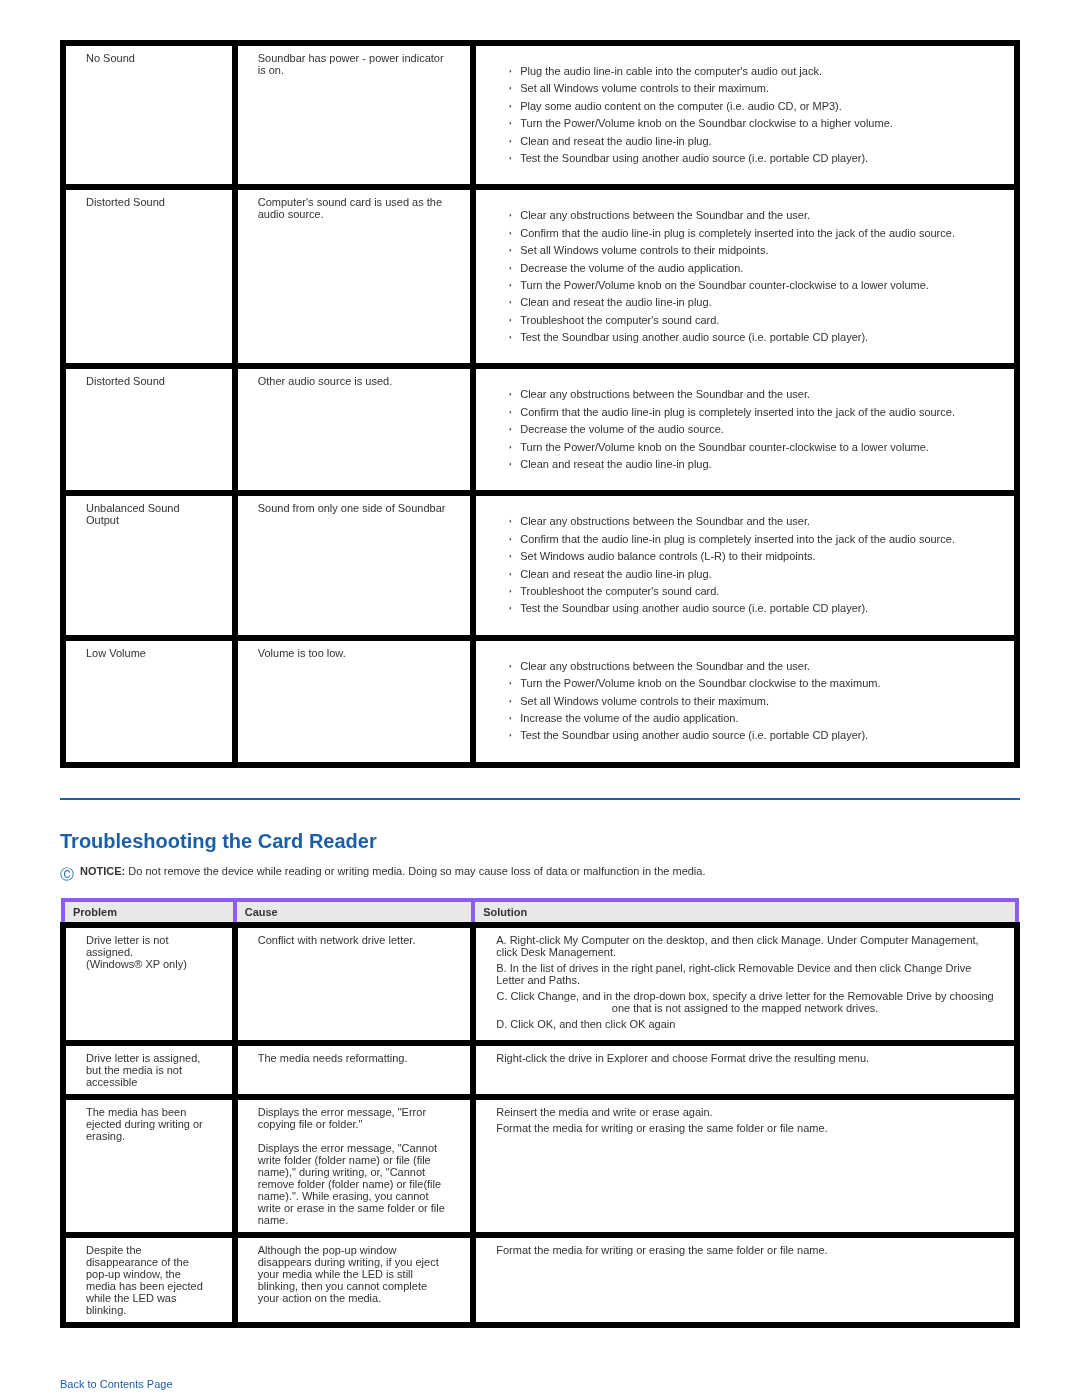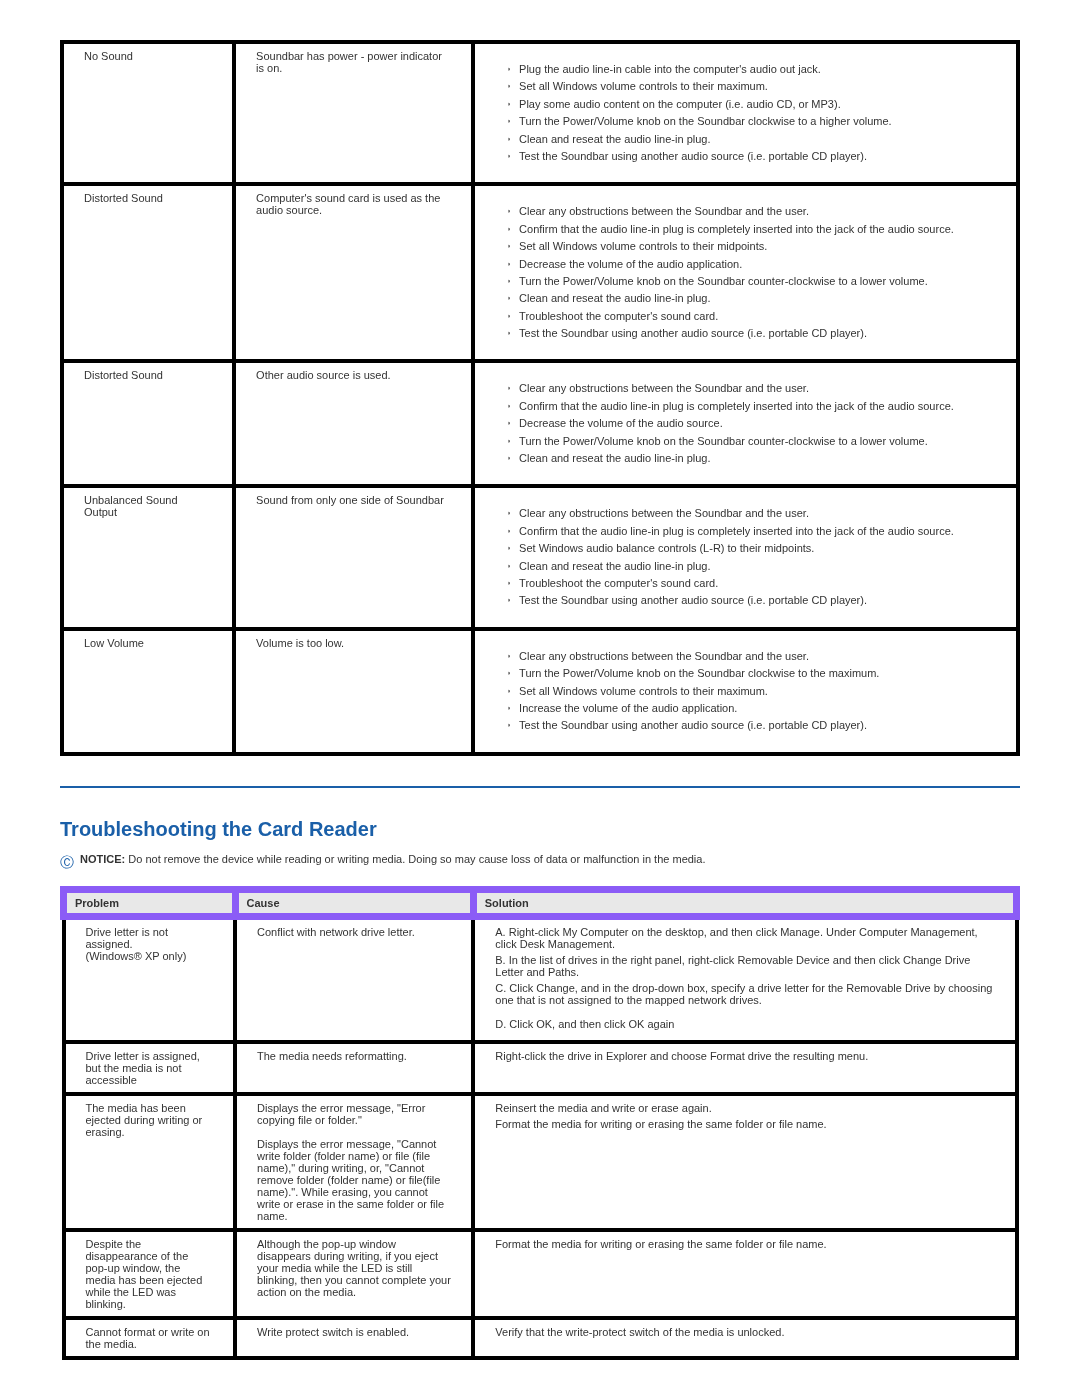--- a/index.html
+++ b/index.html
@@ -35,27 +35,27 @@
       font-weight: bold;
     }
     table {
       width: 100%;
       border-collapse: collapse;
       margin-bottom: 30px;
       font-size: 11px;
     }
     table thead tr th {
       background: #e8e8e8;
-      border: 7px solid #8b5cf6;
+      border: 4px solid #8b5cf6;
       padding: 4px 8px;
       text-align: left;
       font-weight: bold;
     }
     table tbody tr td {
-      border: 4px solid #000000;
+      border: 6px solid #000000;
       padding: 6px 20px;
       vertical-align: top;
     }
     table tbody tr td ul {
       list-style: none;
       padding: 0;
       margin: 12px;
     }
     table tbody tr td ul li {
       padding-left: 12px;
@@ -190,21 +190,21 @@
     </tr>
   </thead>
   <tbody id="card-tbody">
       <tr>
         <td class="col-problem" style="white-space: pre-line;">Drive letter is not assigned.
 (Windows® XP only)</td>
         <td class="col-cause" style="white-space: pre-line;">Conflict with network drive letter.</td>
         <td class="col-solution">
           <p style="margin-bottom: 4px;">A. Right-click My Computer on the desktop, and then click Manage. Under Computer Management, click Desk Management.</p>
           <p style="margin-bottom: 4px;">B. In the list of drives in the right panel, right-click Removable Device and then click Change Drive Letter and Paths.</p>
-          <p style="margin-bottom: 12px;">C. Click Change, and in the drop-down box, specify a drive letter for the Removable Drive by choosing one that is not assigned to the mapped network drives.</p>
+          <p style="margin-bottom: 4px; text-align: center;">C. Click Change, and in the drop-down box, specify a drive letter for the Removable Drive by choosing one that is not assigned to the mapped network drives.</p>
           <p style="margin-bottom: 4px;">D. Click OK, and then click OK again</p>
         </td>
       </tr>
       <tr>
         <td class="col-problem" style="white-space: pre-line;">Drive letter is assigned, but the media is not accessible</td>
         <td class="col-cause" style="white-space: pre-line;">The media needs reformatting.</td>
         <td class="col-solution">Right-click the drive in Explorer and choose Format drive the resulting menu.</td>
       </tr>
       <tr>
         <td class="col-problem" style="white-space: pre-line; margin-left: 8px;">The media has been ejected during writing or erasing.</td>
@@ -214,24 +214,19 @@
         <td class="col-solution">
           <p style="margin-bottom: 4px;">Reinsert the media and write or erase again.</p>
           <p style="margin-bottom: 4px;">Format the media for writing or erasing the same folder or file name.</p>
         </td>
       </tr>
       <tr>
         <td class="col-problem" style="white-space: pre-line;">Despite the disappearance of the pop-up window, the media has been ejected while the LED was blinking.</td>
         <td class="col-cause" style="white-space: pre-line;">Although the pop-up window disappears during writing, if you eject your media while the LED is still blinking, then you cannot complete your action on the media.</td>
         <td class="col-solution">Format the media for writing or erasing the same folder or file name.</td>
       </tr>
-      <tr>
-        <td class="col-problem" style="white-space: pre-line;">Cannot format or write on the media.</td>
-        <td class="col-cause" style="white-space: pre-line;">Write protect switch is enabled.</td>
-        <td class="col-solution">Verify that the write-protect switch of the media is unlocked.</td>
-      </tr>
     </tbody>
 </table>
 
 <a href="#" class="back-link">Back to Contents Page</a>
 
 
 
 
 </body></html>

